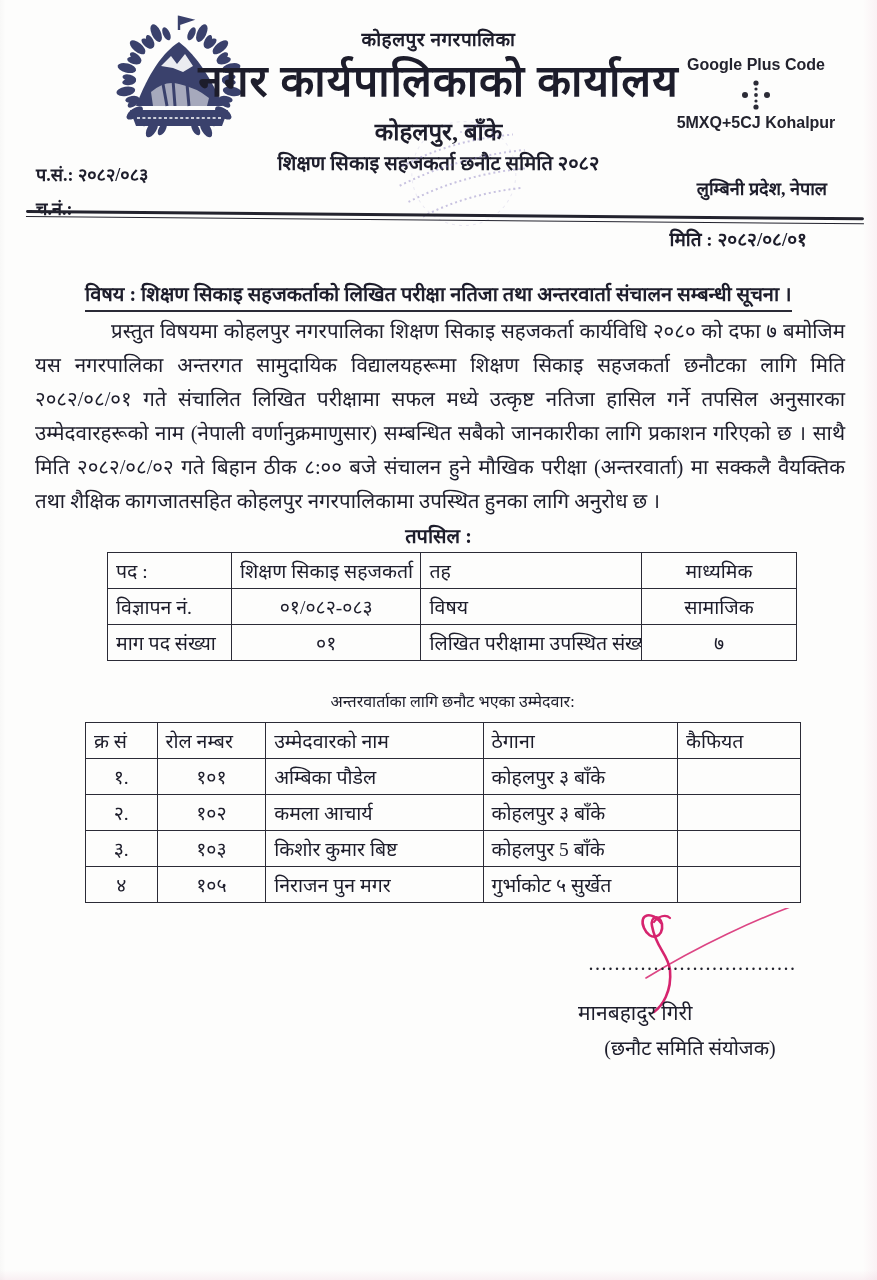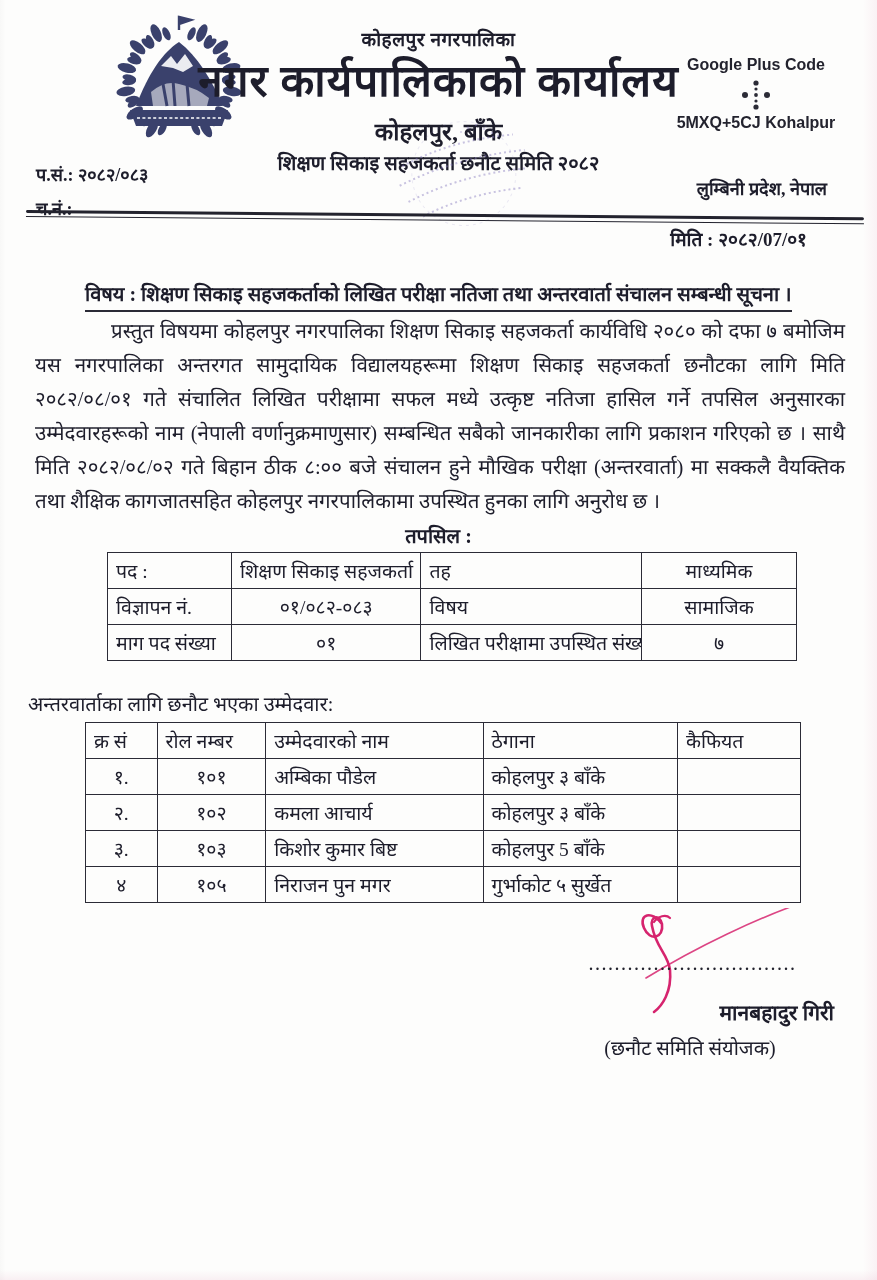--- a/index.html
+++ b/index.html
@@ -51,30 +51,30 @@
 
   .tapasil{left:0;right:0;top:522px;text-align:center;font-size:20px;font-weight:bold;}
 
   
   table{border-collapse:collapse;table-layout:fixed;}
   td,th{border:1.6px solid #2b2b36;font-size:19.5px;padding:4px 8px;
         overflow:hidden;white-space:nowrap;font-weight:normal;text-align:left;}
   .t1{left:107px;top:552px;width:690px;}
   .t1 td{height:26px;}
   .t1 .c-val{text-align:center;}
-  .t2-head{left:0;right:0;top:690px;font-size:20px;margin-left:28px;}
+  .t2-head{left:0;right:0;top:690px;text-align:center;font-size:16px;margin-left:28px;}
   .t2{left:85px;top:722px;width:716px;border-radius:17px;}
   .t2 td,.t2 th{height:26px;}
   .t2 .c-sn{text-align:center;}
   .t2 th{font-weight:normal;}
 
   
   .sig-art{left:598px;top:908px;width:210px;height:110px;}
   .sig-dots{left:585px;top:952px;width:215px;font-size:20px;letter-spacing:1.5px;color:#23232e;text-align:center;}
-  .sig-name{left:599px;top:998px;width:235px;text-align:right;font-size:21px;font-weight:bold;}
+  .sig-name{left:578px;top:998px;width:235px;text-align:left;font-size:21px;font-weight:normal;}
   .sig-role{left:560px;top:1034px;width:260px;text-align:center;font-size:20px;}
 </style>
 </head>
 <body>
 
 <div class="page">
 
   <svg class="abs emblem" viewBox="0 0 152 138" xmlns="http://www.w3.org/2000/svg">
     <defs>
       <g id="leafclump" fill="#2a3260">
@@ -153,21 +153,21 @@
     <div>प.सं.: २०८२/०८३</div>
     <div>च.नं.:</div>
   </div>
   <div class="abs province">लुम्बिनी प्रदेश, नेपाल</div>
 
   <div class="abs rule">
     <div class="r1"></div>
       <div class="r2"></div>
   </div>
 
-  <div class="abs dateline">मिति : २०८२/07/०१</div>
+  <div class="abs dateline">मिति : २०८२/०८/०१</div>
 
   <div class="abs subject">विषय : शिक्षण सिकाइ सहजकर्ताको लिखित परीक्षा नतिजा तथा अन्तरवार्ता संचालन सम्बन्धी सूचना ।</div>
 
   <div class="abs bodytext">प्रस्तुत विषयमा कोहलपुर नगरपालिका शिक्षण सिकाइ सहजकर्ता कार्यविधि २०८० को दफा ७ बमोजिम यस नगरपालिका अन्तरगत सामुदायिक विद्यालयहरूमा शिक्षण सिकाइ सहजकर्ता छनौटका लागि मिति २०८२/०८/०१ गते संचालित लिखित परीक्षामा सफल मध्ये उत्कृष्ट नतिजा हासिल गर्ने तपसिल अनुसारका उम्मेदवारहरूको नाम (नेपाली वर्णानुक्रमाणुसार) सम्बन्धित सबैको जानकारीका लागि प्रकाशन गरिएको छ । साथै मिति २०८२/०८/०२ गते बिहान ठीक ८:०० बजे संचालन हुने मौखिक परीक्षा (अन्तरवार्ता) मा सक्कलै वैयक्तिक तथा शैक्षिक कागजातसहित कोहलपुर नगरपालिकामा उपस्थित हुनका लागि अनुरोध छ ।</div>
 
   <div class="abs tapasil">तपसिल :</div>
 
   <table class="abs t1">
     <colgroup>
         <col style="width:18%">

